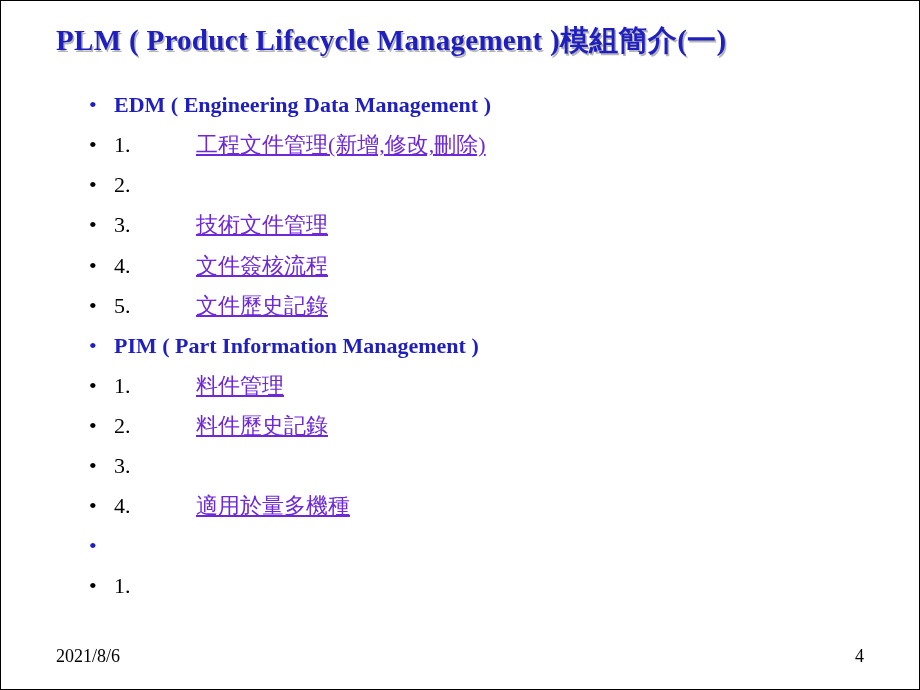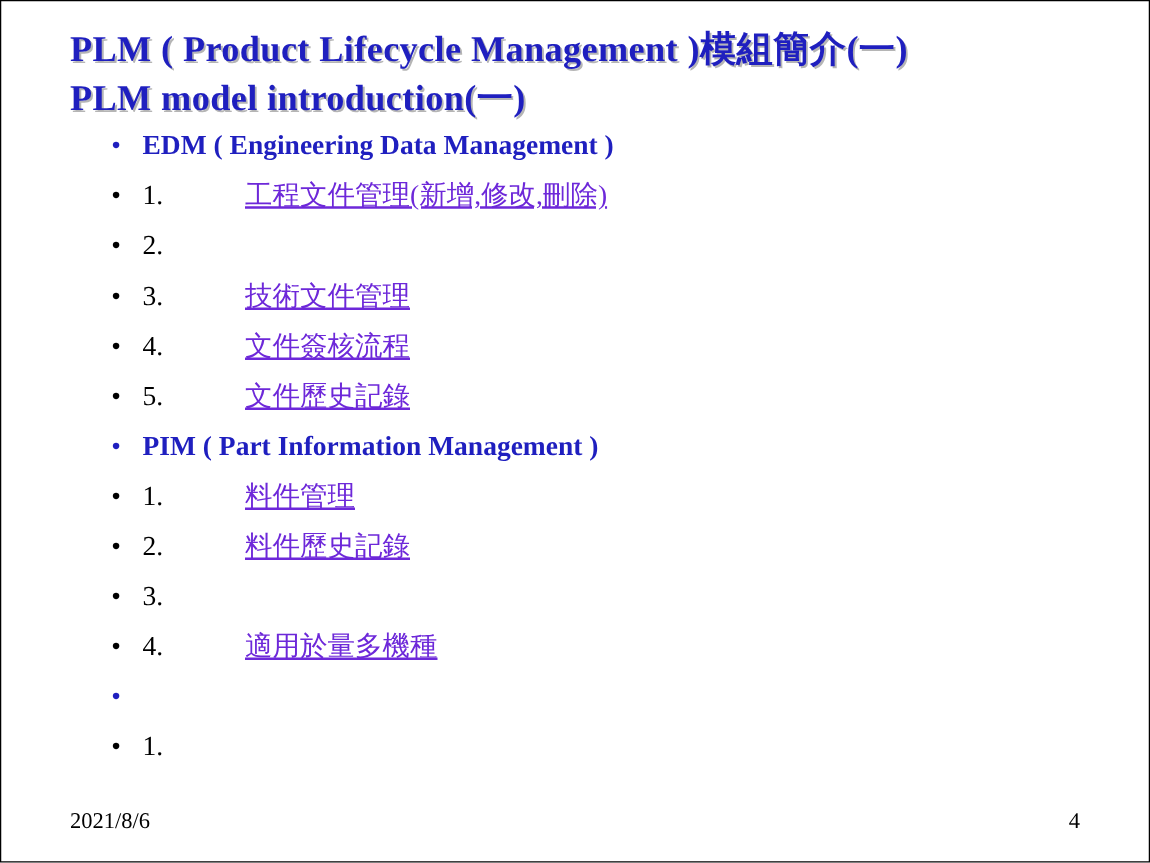--- a/index.html
+++ b/index.html
@@ -15,20 +15,21 @@
       position: relative;
       border: 1px solid #000;
     }
     .slide {
       width: 100%;
       height: 100%;
       padding: 20px 55px 30px 55px;
       position: relative;
     }
     .title-block {
+      margin-bottom: 28px;
     }
     .title-line {
       font-size: 29px;
       font-weight: bold;
       color: #1f1fbf;
       text-shadow: 1.5px 1.5px 0.5px rgba(120, 120, 120, 0.55);
       line-height: 1.35;
       letter-spacing: 0.3px;
     }
     .content {
@@ -77,21 +78,20 @@
       gap: 46px;
     }
   </style>
 </head>
 <body>
 
 <div class="slide">
 
   <div class="title-block">
     <div class="title-line">PLM ( Product Lifecycle Management )模組簡介(一)</div>
-    <div class="title-line">PLM model introduction(一)</div>
   </div>
 
   <div class="content">
 
     <div class="bullet-row">
       <span class="bullet-marker">•</span>
       <span class="section-heading">EDM ( Engineering Data Management )</span>
     </div>
     <div class="bullet-row">
       <span class="bullet-marker black">•</span>

